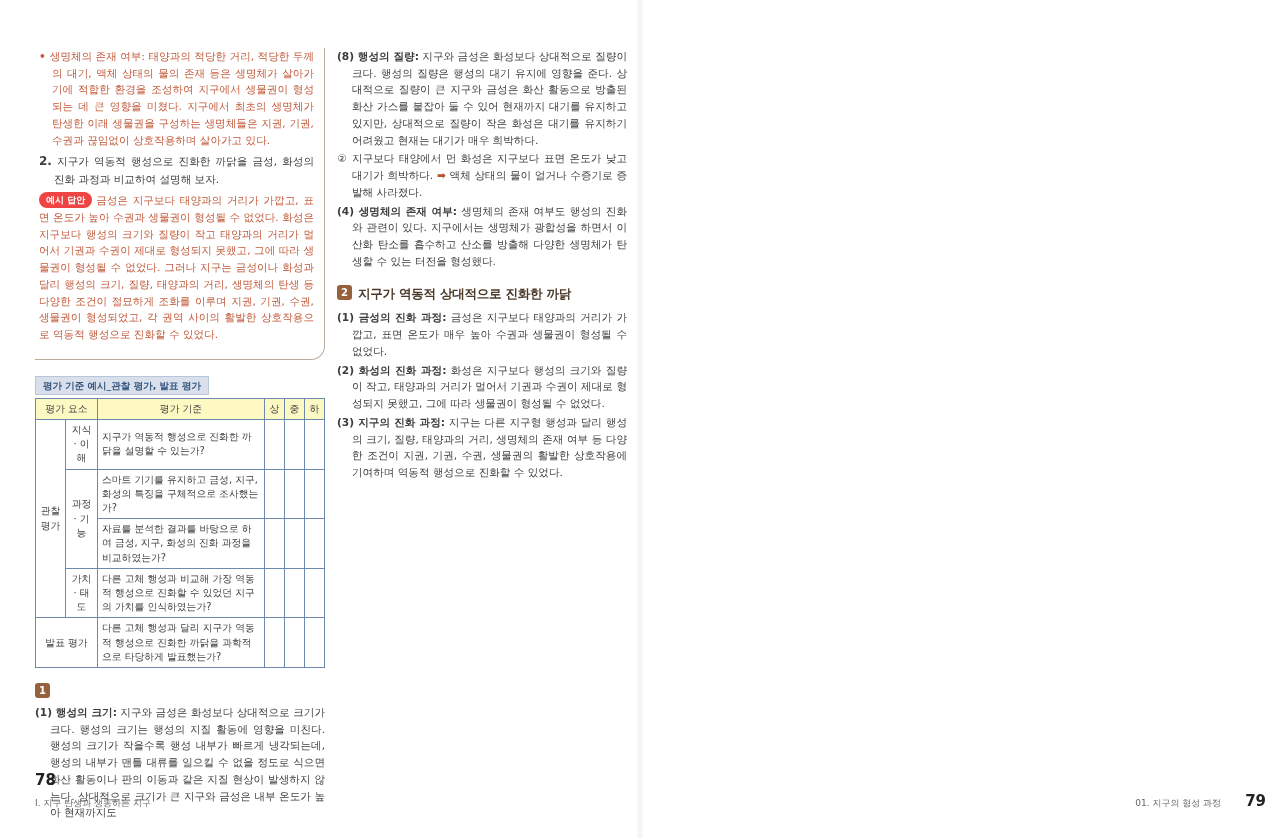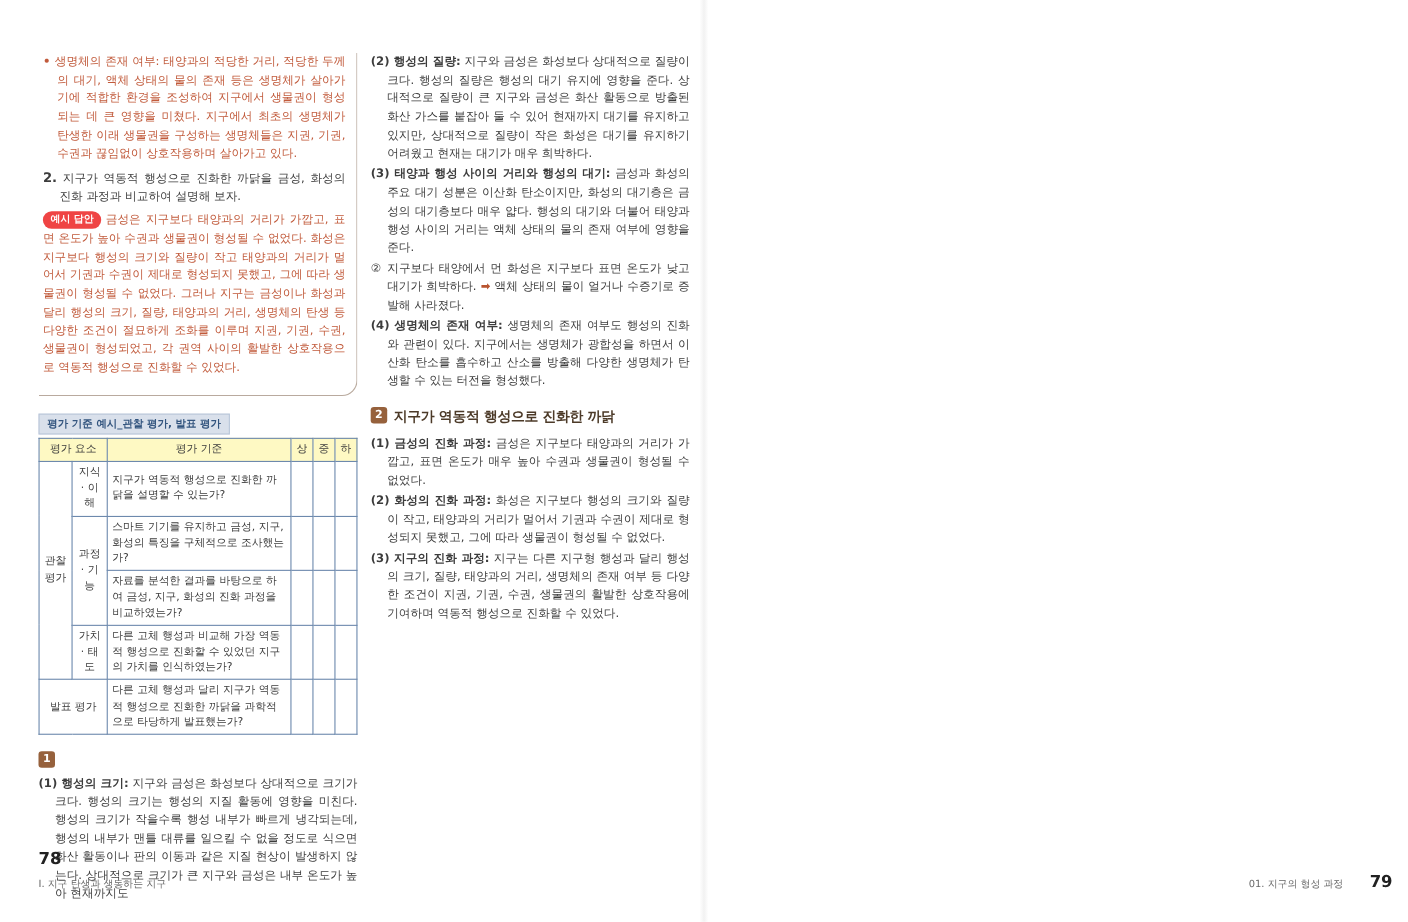--- a/index.html
+++ b/index.html
@@ -124,28 +124,27 @@
         </table>
     </div>
 
     <div class="sec-head">
       <div class="sec-num">1</div>
     </div>
     <p class="body hang"><span class="item-label">(1) 행성의 크기:</span> <span>지구와 금성은 화성보다 상대적으로 크기가 크다. 행성의 크기는 행성의 지질 활동에 영향을 미친다. 행성의 크기가 작을수록 행성 내부가 빠르게 냉각되는데, 행성의 내부가 맨틀 대류를 일으킬 수 없을 정도로 식으면 화산 활동이나 판의 이동과 같은 지질 현상이 발생하지 않는다. 상대적으로 크기가 큰 지구와 금성은 내부 온도가 높아 현재까지도</span></p>
   </div>
 
   <div class="col" id="col2">
-    <p class="body hang"><span class="item-label">(2) 행성의 질량:</span> <span>지구와 금성은 화성보다 상대적으로 질량이 크다. 행성의 질량은 행성의 대기 유지에 영향을 준다. 상대적으로 질량이 큰 지구와 금성은 화산 활동으로 방출된 화산 가스를 붙잡아 둘 수 있어 현재까지 대기를 유지하고 있지만, 상대적으로 질량이 작은 화성은 대기를 유지하기 어려웠고 현재는 대기가 매우 희박하다.</span></p>
-    <p class="body hang"><span class="item-label">(3) 태양과 행성 사이의 거리와 행성의 대기:</span> <span>금성과 화성의 주요 대기 성분은 이산화 탄소이지만, 화성의 대기층은 금성의 대기층보다 매우 얇다. 행성의 대기와 더불어 태양과 행성 사이의 거리는 액체 상태의 물의 존재 여부에 영향을 준다.</span></p>
+    <p class="body hang"><span class="item-label">(8) 행성의 질량:</span> <span>지구와 금성은 화성보다 상대적으로 질량이 크다. 행성의 질량은 행성의 대기 유지에 영향을 준다. 상대적으로 질량이 큰 지구와 금성은 화산 활동으로 방출된 화산 가스를 붙잡아 둘 수 있어 현재까지 대기를 유지하고 있지만, 상대적으로 질량이 작은 화성은 대기를 유지하기 어려웠고 현재는 대기가 매우 희박하다.</span></p>
     <p class="body hang"><span>②</span> <span>지구보다 태양에서 먼 화성은 지구보다 표면 온도가 낮고 대기가 희박하다.</span> <span class="arrow">➡</span> <span>액체 상태의 물이 얼거나 수증기로 증발해 사라졌다.</span></p>
     <p class="body hang"><span class="item-label">(4) 생명체의 존재 여부:</span> <span>생명체의 존재 여부도 행성의 진화와 관련이 있다. 지구에서는 생명체가 광합성을 하면서 이산화 탄소를 흡수하고 산소를 방출해 다양한 생명체가 탄생할 수 있는 터전을 형성했다.</span></p>
 
     <div class="sec-head">
       <div class="sec-num">2</div>
-      <div class="sec-title">지구가 역동적 행성으로 진화한 까닭</div>
+      <div class="sec-title">지구가 역동적 상대적으로 진화한 까닭</div>
     </div>
     <p class="body hang"><span class="item-label">(1) 금성의 진화 과정:</span> <span>금성은 지구보다 태양과의 거리가 가깝고, 표면 온도가 매우 높아 수권과 생물권이 형성될 수 없었다.</span></p>
     <p class="body hang"><span class="item-label">(2) 화성의 진화 과정:</span> <span>화성은 지구보다 행성의 크기와 질량이 작고, 태양과의 거리가 멀어서 기권과 수권이 제대로 형성되지 못했고, 그에 따라 생물권이 형성될 수 없었다.</span></p>
     <p class="body hang"><span class="item-label">(3) 지구의 진화 과정:</span> <span>지구는 다른 지구형 행성과 달리 행성의 크기, 질량, 태양과의 거리, 생명체의 존재 여부 등 다양한 조건이 지권, 기권, 수권, 생물권의 활발한 상호작용에 기여하며 역동적 행성으로 진화할 수 있었다.</span></p>
   </div>
 
   <div class="footer-left">
     <span class="page-num">78</span>
     <span class="footer-txt">I. 지구 탄생과 생동하는 지구</span>
   </div>

